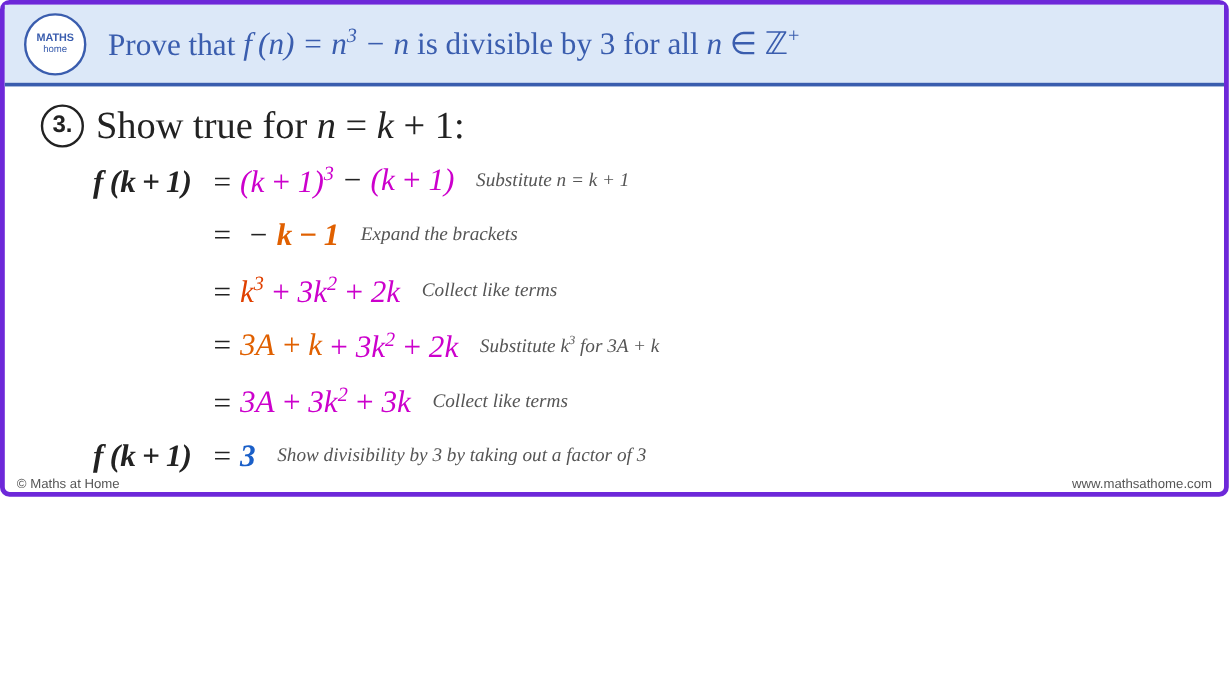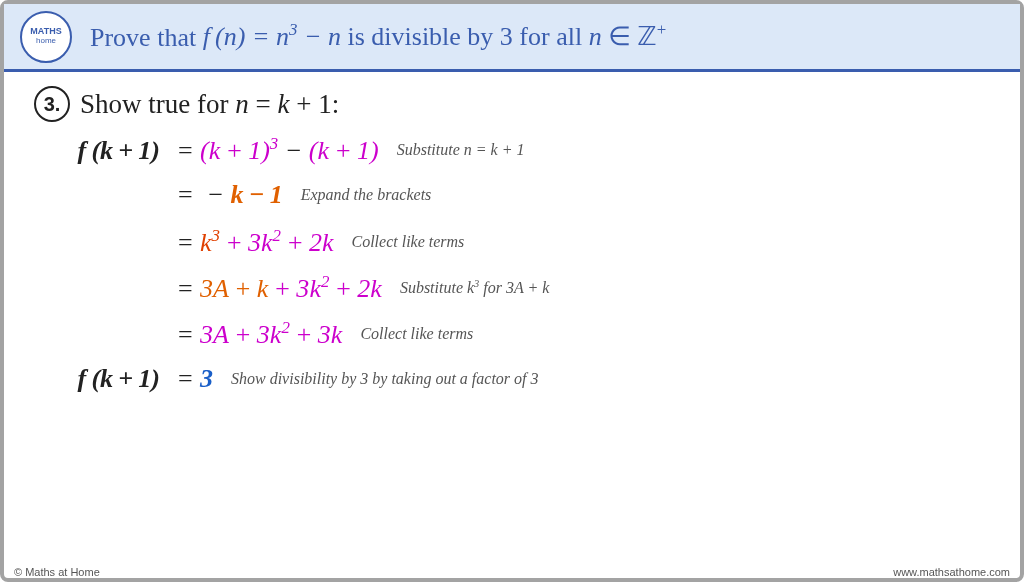--- a/index.html
+++ b/index.html
@@ -7,22 +7,22 @@
     body {
       width: 1024px;
       height: 582px;
       overflow: hidden;
       font-family: 'Times New Roman', Times, serif;
       background: #fff;
     }
 
     .outer-border {
       width: 1024px;
-      height: 582px;
-      border: 4px solid #a3a3a3;
+      height: 414px;
+      border: 4px solid #6d28d9;
       border-radius: 8px;
       position: relative;
       background: #fff;
     }
 
     
     .header {
       display: flex;
       align-items: center;
       background: #dce8f8;
@@ -95,21 +95,21 @@
       justify-content: center;
       font-size: 20px;
       font-weight: bold;
       color: #222;
       margin-right: 10px;
       flex-shrink: 0;
       font-family: Arial, sans-serif;
     }
 
     .step-text {
-      font-size: 27px;
+      font-size: 32px;
       font-weight: normal;
       color: #222;
       font-family: 'Times New Roman', serif;
     }
 
     
     .math-section {
       padding-left: 10px;
     }
 
@@ -137,21 +137,21 @@
       color: #222;
       text-align: center;
       flex-shrink: 0;
     }
 
     .math-rhs {
       flex: 1;
       font-size: 26px;
       font-style: italic;
       display: flex;
-      align-items: flex-end;
+      align-items: flex-start;
       flex-wrap: wrap;
     }
 
     .annotation {
       font-size: 16px;
       font-style: italic;
       color: #555;
       margin-left: 18px;
       align-self: center;
       font-family: 'Times New Roman', serif;

